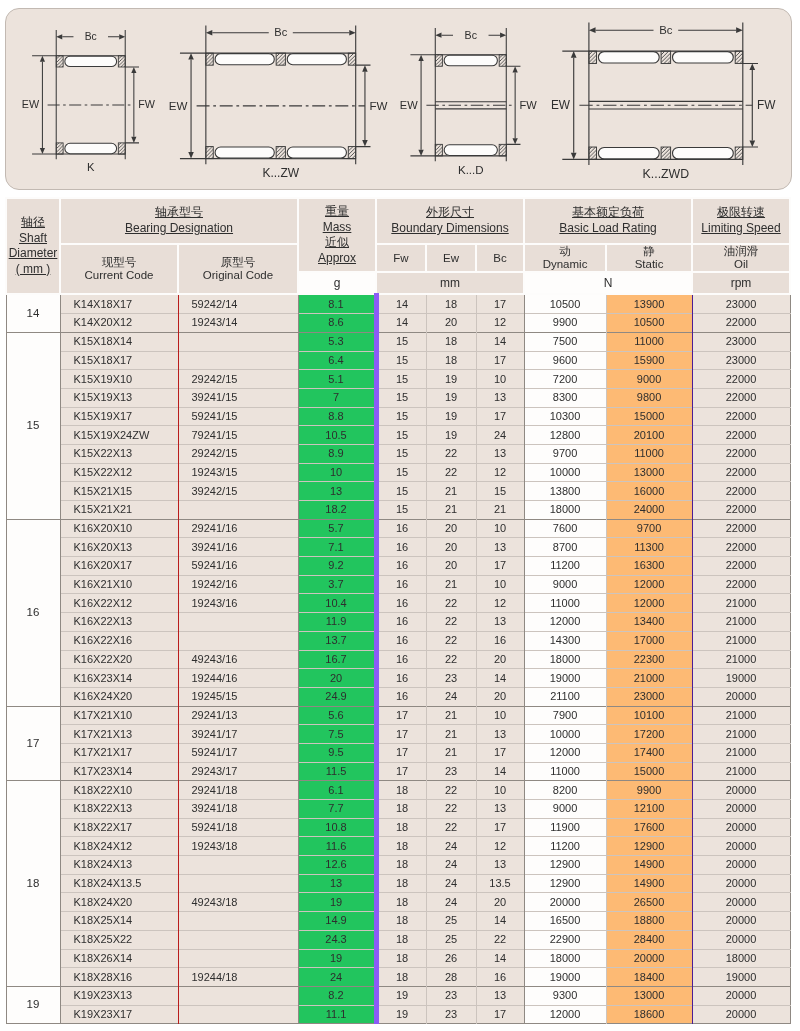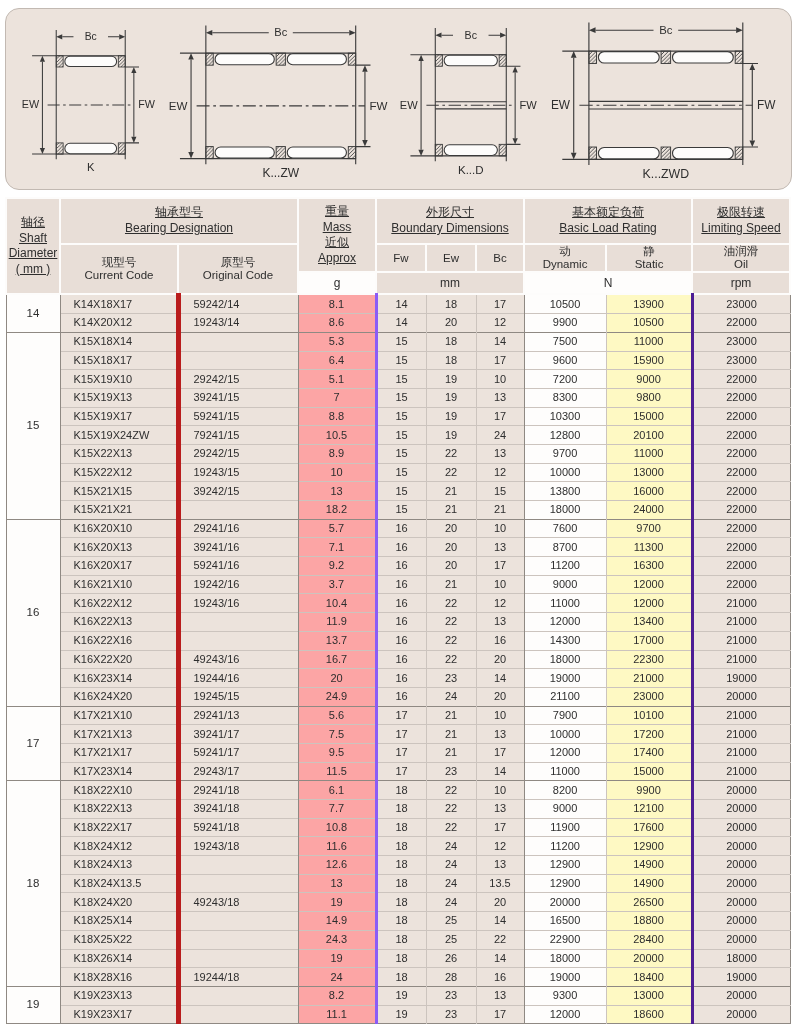--- a/index.html
+++ b/index.html
@@ -17,27 +17,27 @@
   .dtable{border-collapse:collapse;table-layout:fixed;width:784px;margin-top:7px;border:1px solid #8f8983;}
   .dtable th{background:#e8ded7;border:2px solid #fdfcfb;font-weight:normal;padding:0;
              white-space:pre-line;font-size:12px;line-height:1.3;text-align:center;}
   .dtable th.sub{font-size:11.5px;line-height:1.15;}
   .dtable th.unit{font-size:12px;height:20px;line-height:1;}
   .dtable th.unit-white{background:#fefdfc;}
   .dtable td{padding:0;height:17.7px;font-size:11px;text-align:center;overflow:hidden;
              border-top:1px solid #ccc4be;line-height:1;}
   td.shaft{background:#fefdfc;font-size:11.5px;border-right:1px solid #8f8983;}
   td.current,td.original{text-align:left;padding-left:13px;background:#ece3dc;}
-  td.current{border-right:5px solid #b91c1c;}
+  td.current{border-right:1px solid #b91c1c;}
   td.original{border-right:1px solid #8f8983;margin-top:25px;}
-  td.mass{background:#fca5a5;border-right:3px solid #8b5cf6;}
+  td.mass{background:#22c55e;border-right:5px solid #8b5cf6;}
   td.fw,td.ew{background:#ece3dc;border-right:1px solid #ccc4be;}
   td.bc{background:#ece3dc;border-right:1px solid #8f8983;}
   td.dyn{background:#fefdfc;border-right:1px solid #ccc4be;}
-  td.sta{background:#fef9c3;border-right:3px solid #4c1d95;}
+  td.sta{background:#fdba74;border-right:1px solid #4c1d95;}
   td.oil{background:#ece3dc;}
   tr.group-start td{border-top:1px solid #8f8983;}
   .r1{height:46px;text-decoration:underline;} .r2{height:24px;}
 </style>
 </head>
 <body>
 
 <div class="page">
 
   <div class="panel">

